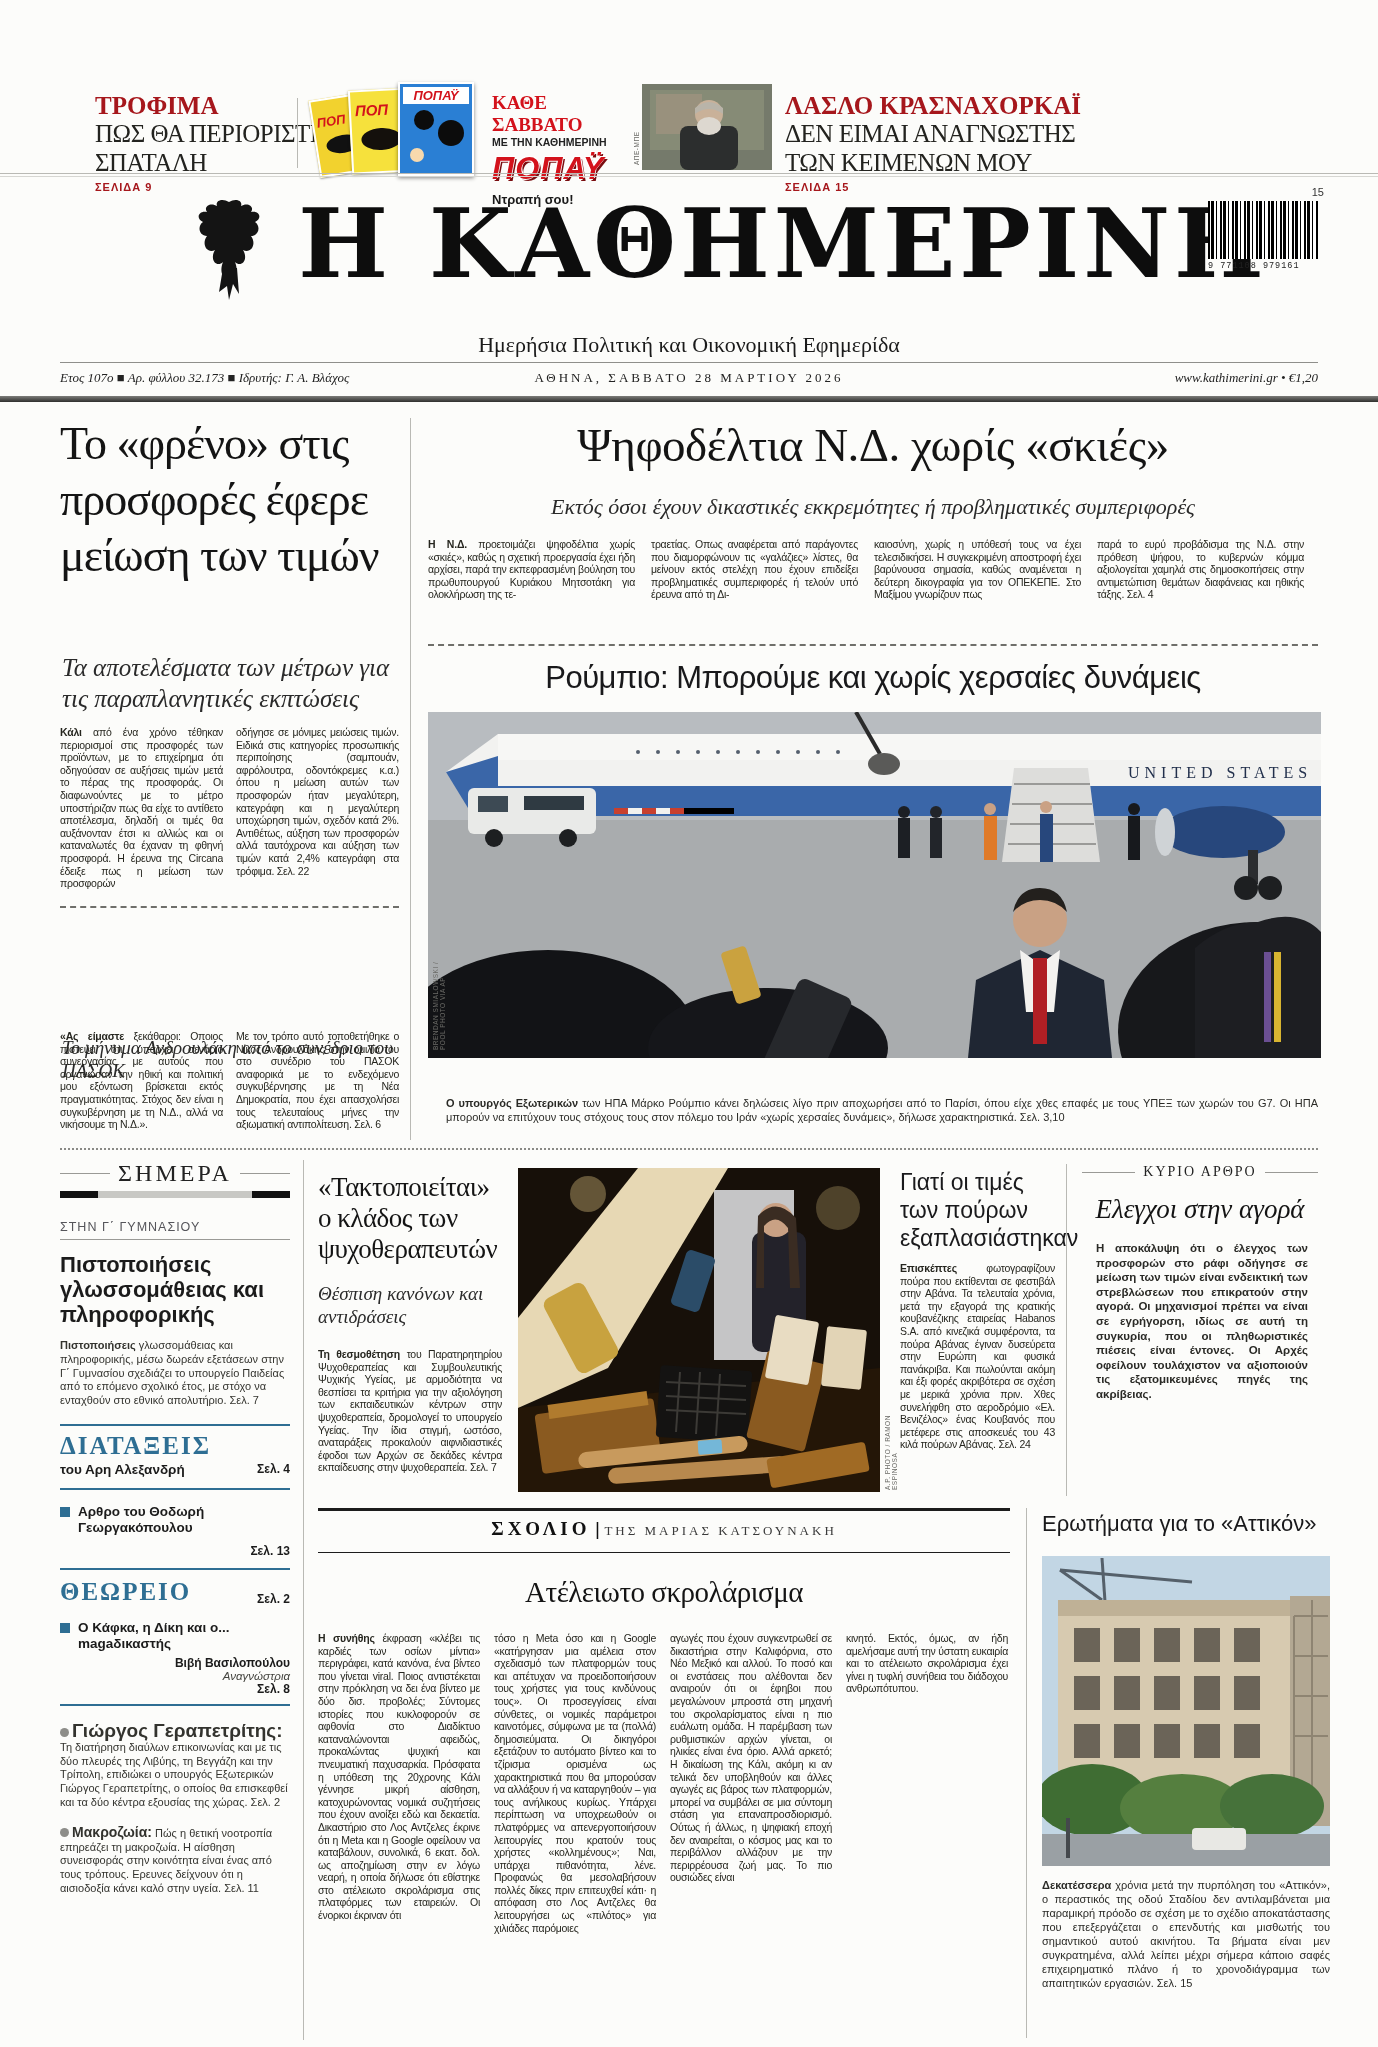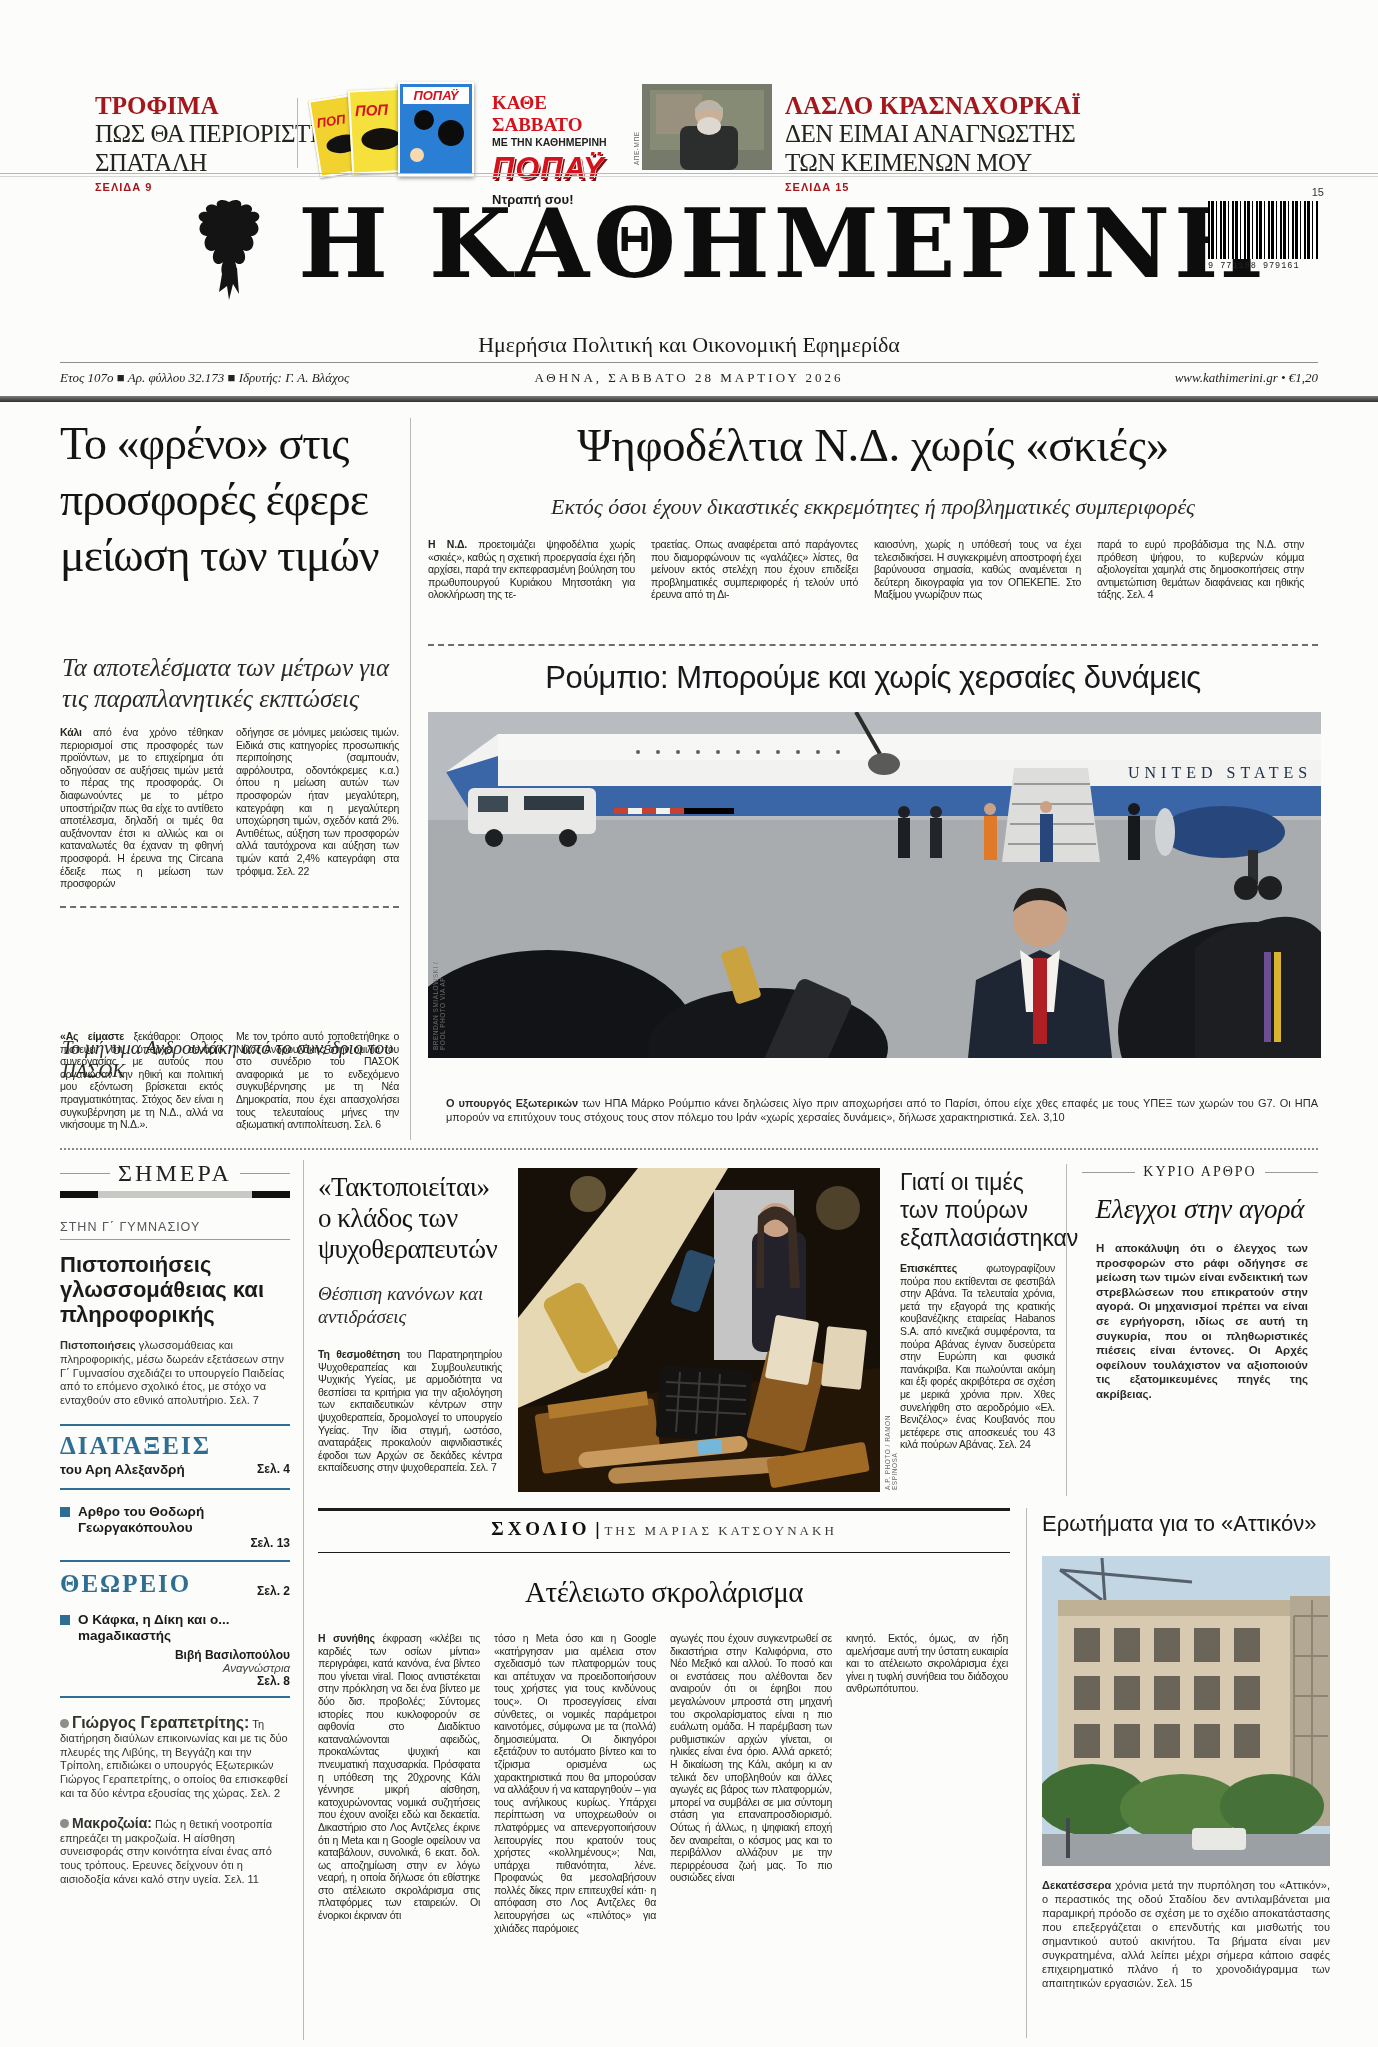--- a/index.html
+++ b/index.html
@@ -280,40 +280,40 @@
     <div style="display:flex;justify-content:space-between;margin-top:2px;">
       <span class="sb-item">του Αρη Αλεξανδρή</span>
       <span class="sb-page">Σελ. 4</span>
     </div>
     <div class="blue-rule" style="margin-top:10px;"></div>
 
     <div style="display:flex;gap:8px;margin-top:14px;">
       <span class="bullet-sq" style="margin-top:3px;flex:0 0 auto;"></span>
       <span class="sb-item">Αρθρο του Θοδωρή Γεωργακόπουλου</span>
     </div>
-    <div class="sb-page" style="text-align:right;margin-top:0;">Σελ. 13</div>
+    <div class="sb-page" style="text-align:right;margin-top:8px;">Σελ. 13</div>
     <div class="blue-rule" style="margin-top:10px;"></div>
 
     <div style="display:flex;justify-content:space-between;align-items:flex-end;margin-top:8px;">
       <span class="sec-serif">ΘΕΩΡΕΙΟ</span>
       <span class="sb-page">Σελ. 2</span>
     </div>
 
     <div style="display:flex;gap:8px;margin-top:14px;">
       <span class="bullet-sq" style="margin-top:3px;flex:0 0 auto;"></span>
       <span class="sb-item">Ο Κάφκα, η Δίκη και ο... magaδικαστής</span>
     </div>
     <div class="sb-page" style="text-align:right;margin-top:4px;">Βιβή Βασιλοπούλου</div>
     <div style="text-align:right;font-style:italic;font-size:11.5px;color:#44443f;">Αναγνώστρια</div>
     <div class="sb-page" style="text-align:right;">Σελ. 8</div>
     <div class="blue-rule" style="margin-top:8px;"></div>
 
     <div style="margin-top:18px;" class="sb-body">
       <span class="bullet-dot"></span>
-      <b style="font-size:16px;">Γιώργος Γεραπετρίτης:</b>
+      <b style="font-size:19px;">Γιώργος Γεραπετρίτης:</b>
       <span>Τη διατήρηση διαύλων επικοινωνίας και με τις δύο πλευρές της Λιβύης, τη Βεγγάζη και την Τρίπολη, επιδιώκει ο υπουργός Εξωτερικών Γιώργος Γεραπετρίτης, ο οποίος θα επισκεφθεί και τα δύο κέντρα εξουσίας της χώρας. Σελ. 2</span>
     </div>
     <div style="margin-top:16px;" class="sb-body">
       <span class="bullet-dot"></span>
       <b style="font-size:14px;">Μακροζωία:</b>
       <span>Πώς η θετική νοοτροπία επηρεάζει τη μακροζωία. Η αίσθηση συνεισφοράς στην κοινότητα είναι ένας από τους τρόπους. Ερευνες δείχνουν ότι η αισιοδοξία κάνει καλό στην υγεία. Σελ. 11</span>
     </div>
   </div>
 
   <div class="abs vrule" style="left:303px;top:1160px;height:880px;"></div>

